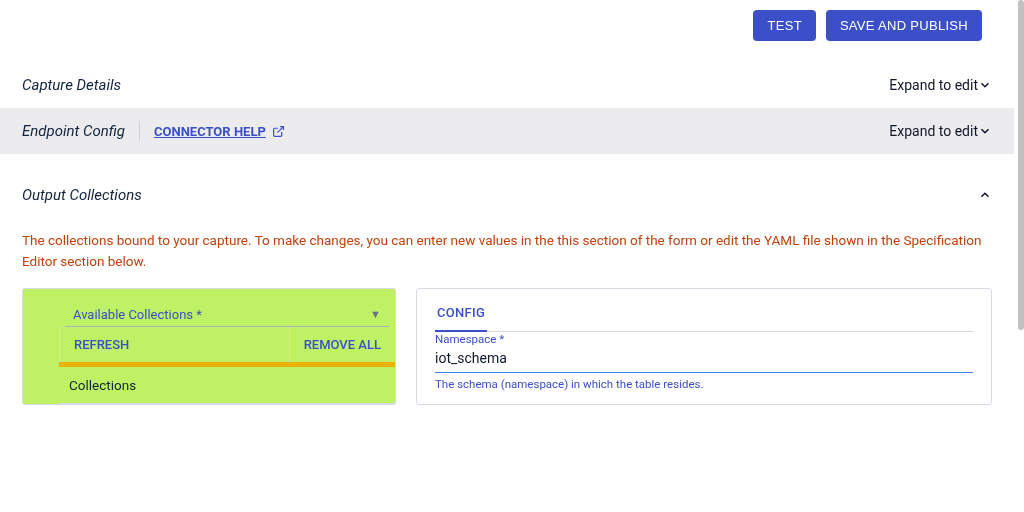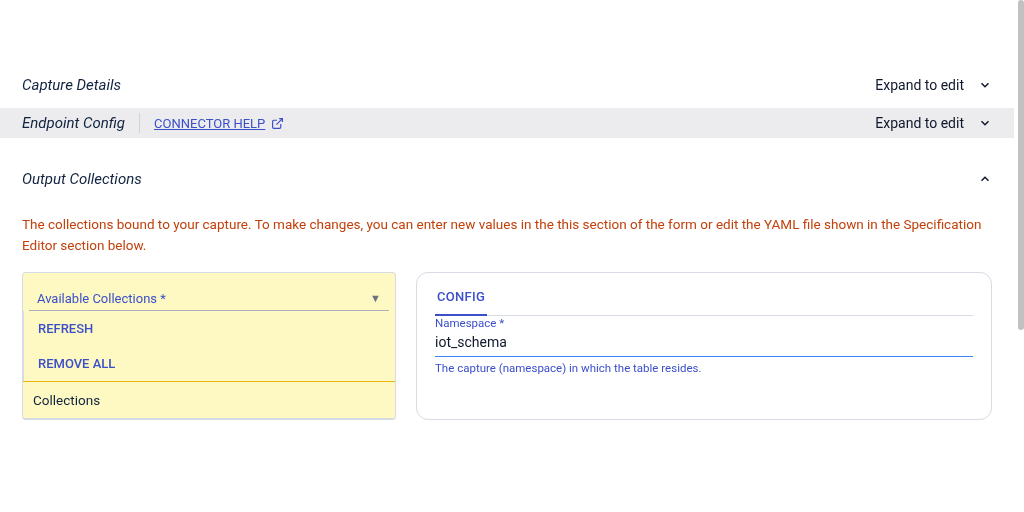--- a/index.html
+++ b/index.html
@@ -55,21 +55,21 @@
     justify-content: space-between;
     padding: 0 22px;
     height: 46px;
     margin-top: 52px;
   }
   .row-endpoint {
     display: flex;
     align-items: center;
     justify-content: space-between;
     padding: 0 22px;
-    height: 30px;
+    height: 46px;
     background: #ececee;
   }
   .row-output {
     display: flex;
     align-items: center;
     justify-content: space-between;
     padding: 0 22px;
     height: 46px;
     margin-top: 18px;
   }
@@ -87,37 +87,37 @@
     gap: 14px;
   }
   .divider-v {
     width: 1px;
     height: 20px;
     background: #cfd3db;
   }
   .connector-help {
     color: #3b4fc9;
     font-size: 13px;
-    font-weight: 400;
+    font-weight: 700;
     text-decoration: underline;
     display: flex;
     align-items: center;
     gap: 6px;
     cursor: pointer;
   }
   .ext-icon {
     width: 13px;
     height: 13px;
     display: inline-block;
   }
 
   .expand-group {
     display: flex;
     align-items: center;
-    gap: 14px;
+    gap: 0;
     cursor: pointer;
   }
   .expand-text { font-size: 14px; color: #0f172a; }
   .chevron { width: 14px; height: 14px; }
 
   .desc {
     font-size: 13.5px;
     line-height: 1.55;
     color: #c2410c;
     padding: 12px 22px 16px 22px;
@@ -127,43 +127,43 @@
     display: flex;
     gap: 20px;
     padding: 0 22px;
   }
 
   
   .panel-left {
     width: 374px;
     border: 1px solid #d7dbe3;
     border-radius: 3px;
-    background: #fef9c3;
+    background: #bef264;
     display: flex;
     flex-direction: column;
+    padding-left: 36px;
   }
   .avail-row {
     display: flex;
     align-items: center;
     justify-content: space-between;
     padding: 10px 8px 4px 8px;
     border-bottom: 1px solid #aab0bc;
     margin: 8px 6px 0 6px;
   }
   .avail-label {
     color: #3b4fc9;
     font-size: 13px;
     font-weight: 400;
   }
   .caret { font-size: 11px; color: #6b7280; }
   .actions-row {
     display: flex;
     justify-content: space-between;
-    border-bottom: 1px solid #eab308;
-    flex-direction: column;
+    border-bottom: 5px solid #eab308;
   }
   .action-cell {
     border-left: 1px solid #d7dbe3;
     padding: 10px 14px;
     font-size: 13px;
     color: #3b4fc9;
     font-weight: 500;
     cursor: pointer;
   }
   .coll-header {
@@ -184,21 +184,21 @@
   }
   .close-x {
     width: 14px; height: 14px;
     cursor: pointer;
   }
 
   
   .panel-right {
     flex: 1;
     border: 1px solid #d7dbe3;
-    border-radius: 12px;
+    border-radius: 3px;
     background: #fff;
     padding: 6px 18px 0 18px;
   }
   .tabs {
     display: flex;
     gap: 28px;
     border-bottom: 1px solid #d7dbe3;
   }
   .tab {
     padding: 10px 2px;
@@ -236,20 +236,24 @@
   }
   .field-block { margin-bottom: 6px; }
 </style>
 </head>
 <body>
 
 <div class="scrollbar"></div>
 
 <div class="content">
 
+  <div class="header-buttons">
+    <button class="btn">TEST</button>
+    <button class="btn">SAVE AND PUBLISH</button>
+  </div>
 
   <div class="row-capture">
     <div class="section-title">Capture Details</div>
     <div class="expand-group">
       <span class="expand-text">Expand to edit</span>
       <svg class="chevron" viewBox="0 0 24 24" fill="none" stroke="#0f172a" stroke-width="2.5">
           <polyline points="6 9 12 15 18 9"></polyline>
         </svg>
     </div>
   </div>
@@ -301,19 +305,19 @@
     </div>
 
     <div class="panel-right">
       <div class="tabs">
         <div class="tab active">CONFIG</div>
       </div>
 
       <div class="field-block">
         <div class="field-label">Namespace *</div>
         <div class="field-value">iot_schema</div>
-        <div class="field-help">The capture (namespace) in which the table resides.</div>
+        <div class="field-help">The schema (namespace) in which the table resides.</div>
       </div>
 
     </div>
   </div>
 
 </div>
 
 </body></html>

